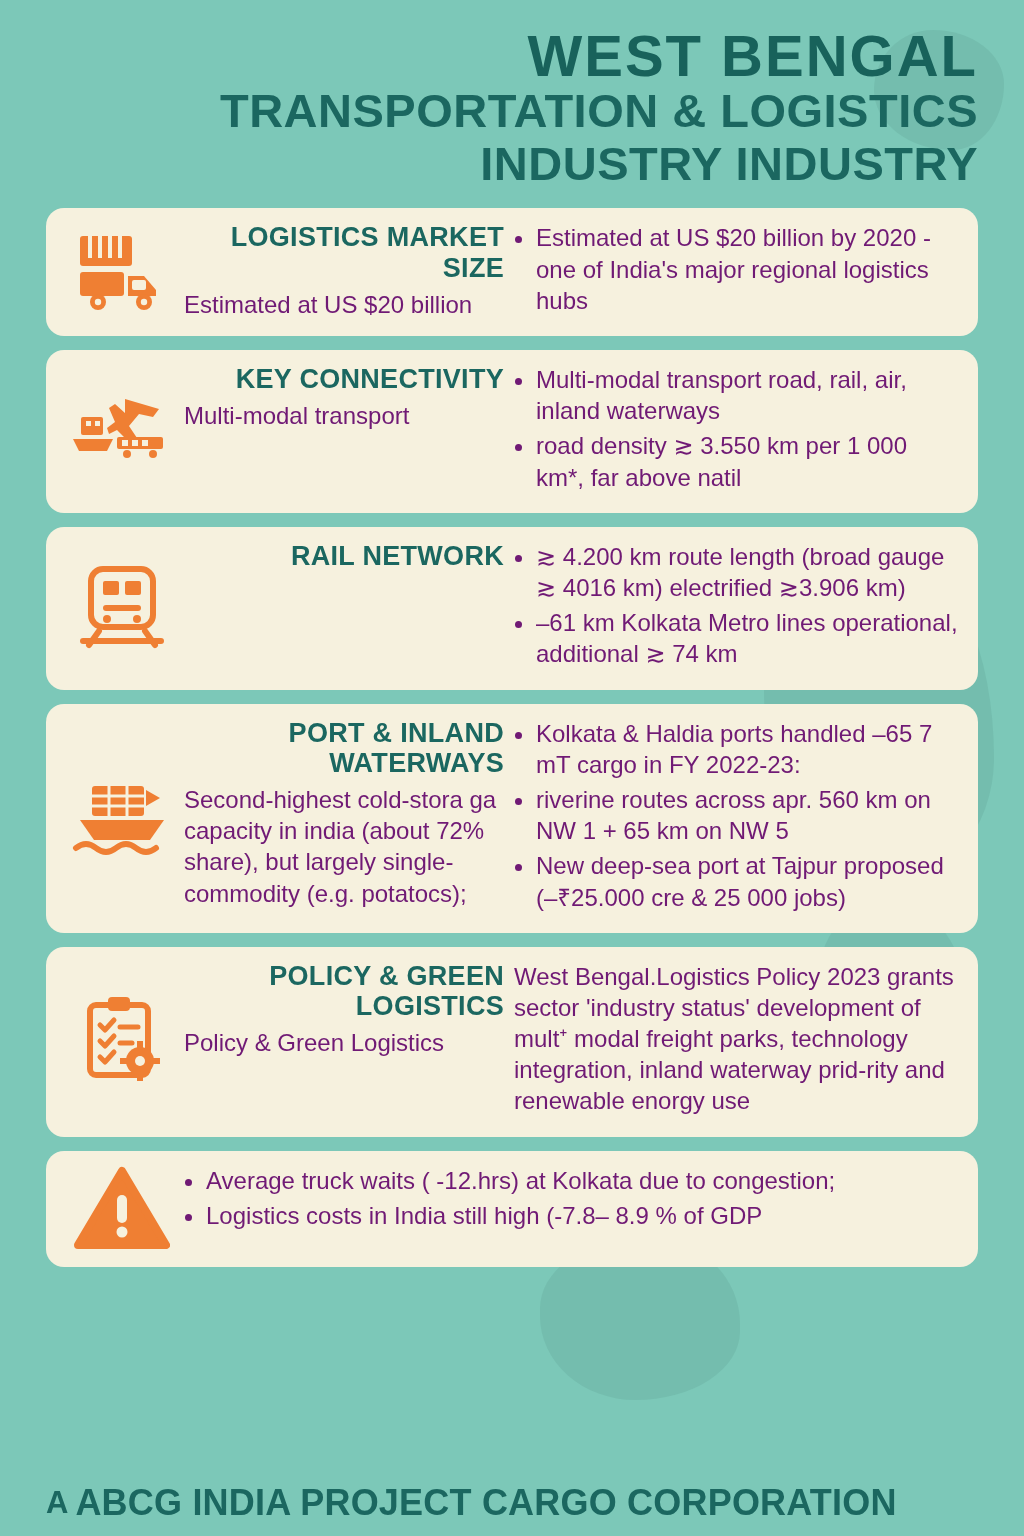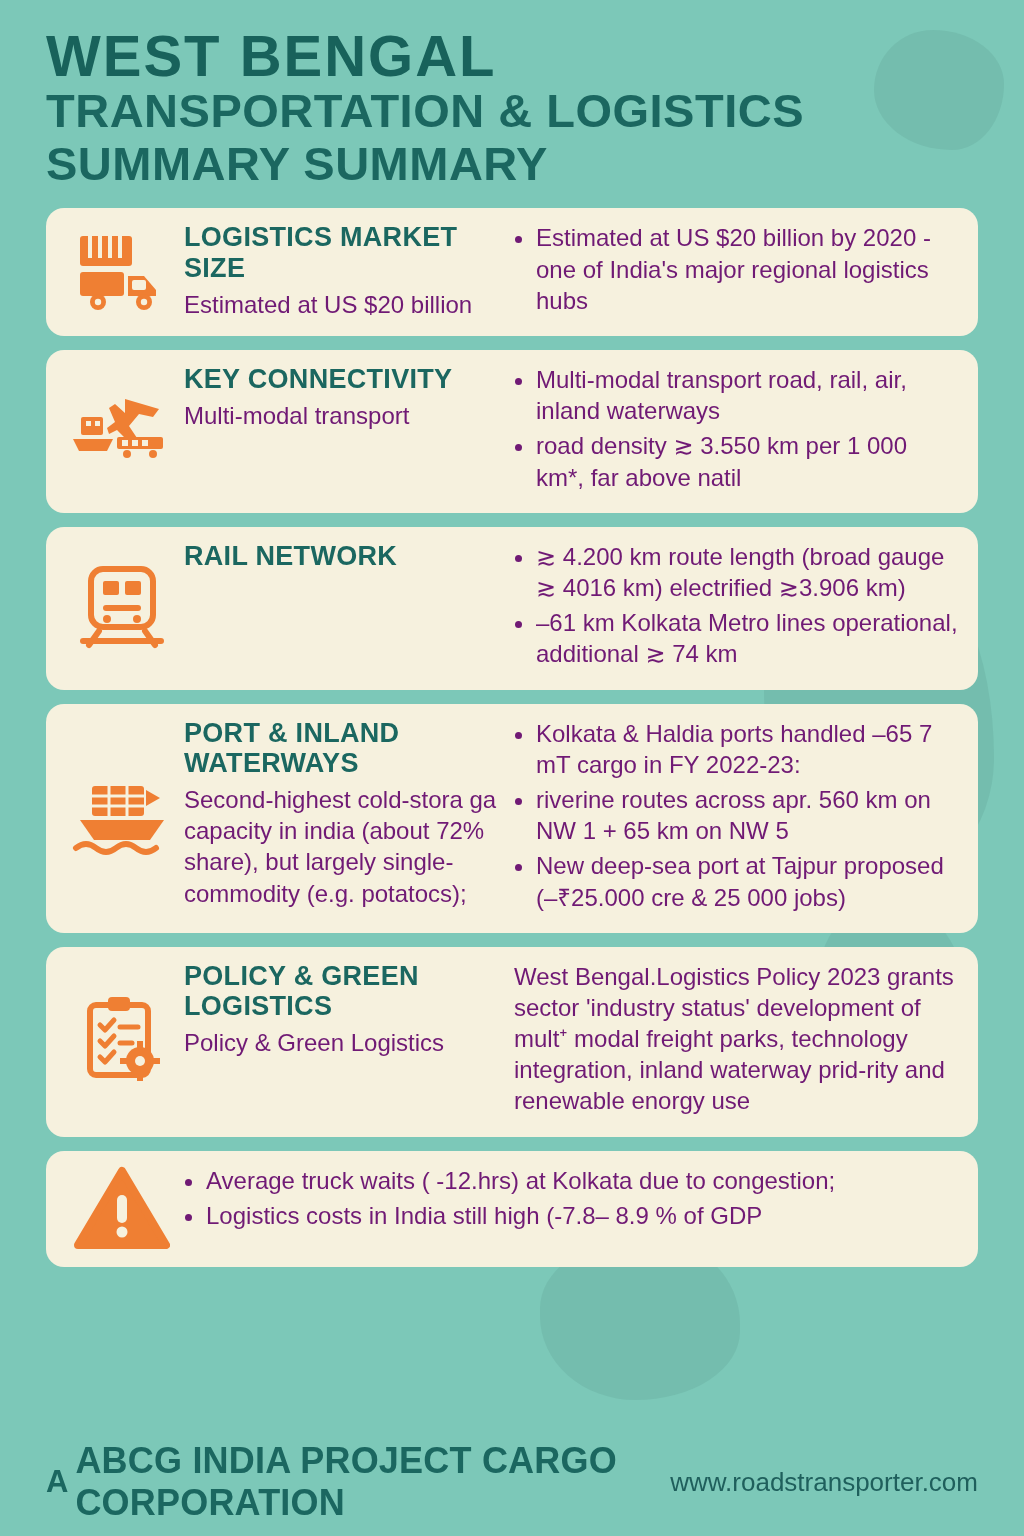--- a/index.html
+++ b/index.html
@@ -30,21 +30,21 @@
     position: relative;
     z-index: 2;
     padding: 0 46px;
     box-sizing: border-box;
     height: 100%;
     display: flex;
     flex-direction: column;
   }
 
   header.title-block {
-    text-align: left;
+    text-align: right;
     padding-top: 26px;
     color: #1f6b63;
   }
   .title-main {
     font-size: 58px;
     font-weight: 800;
     letter-spacing: 2px;
     line-height: 1.02;
     color: #18625b;
   }
@@ -92,20 +92,21 @@
     min-width: 330px;
     padding-right: 10px;
     box-sizing: border-box;
   }
   .card-heading {
     color: #1b6760;
     font-weight: 800;
     font-size: 27px;
     line-height: 1.12;
     letter-spacing: 0.3px;
+    text-align: right;
   }
   .card-sub {
     color: #701a75;
     font-size: 24px;
     line-height: 1.3;
     margin-top: 6px;
   }
   .card-bullets {
     flex: 1;
     color: #701a75;
@@ -159,21 +160,21 @@
 <div class="watermark wm1"></div>
 <div class="watermark wm2"></div>
 <div class="watermark wm3"></div>
 <div class="watermark wm4"></div>
 
 <div class="page">
 
   <header class="title-block">
     <div class="title-main">WEST BENGAL</div>
     <div class="title-sub1">TRANSPORTATION &amp; LOGISTICS</div>
-    <div class="title-sub2">SUMMARY SUMMARY</div>
+    <div class="title-sub2">INDUSTRY INDUSTRY</div>
   </header>
 
   <main class="cards">
 
     <section class="card">
       <div class="card-icon">
         <svg width="100" height="86" viewBox="0 0 100 86">
           <rect x="8" y="8" width="52" height="30" rx="3" fill="#ef7f33"></rect>
           <g stroke="#f6f1de" stroke-width="4">
             <line x1="18" y1="8" x2="18" y2="30"></line>
@@ -333,16 +334,15 @@
       </div>
     </section>
 
   </main>
 
   <footer class="footer">
     <div class="brand">
       <span class="brand-mark">A</span>
       <span class="brand-name">ABCG INDIA PROJECT CARGO CORPORATION</span>
     </div>
-    <div class="site">www.roadstransporter.com</div>
   </footer>
 
 </div>
 
 </body></html>

